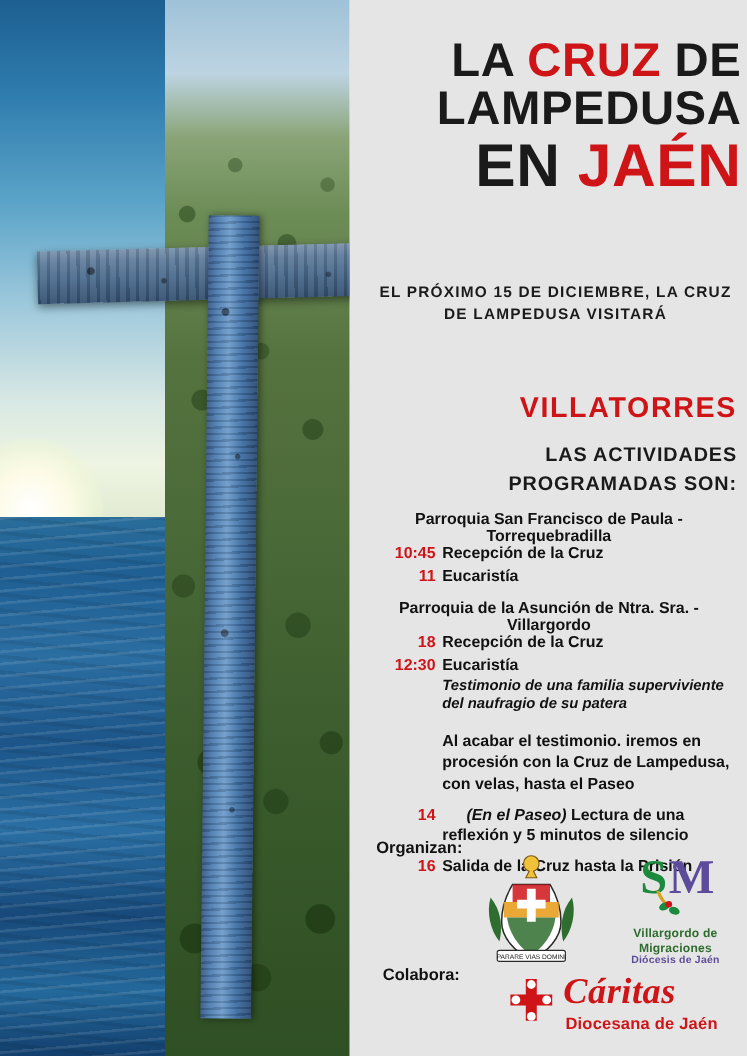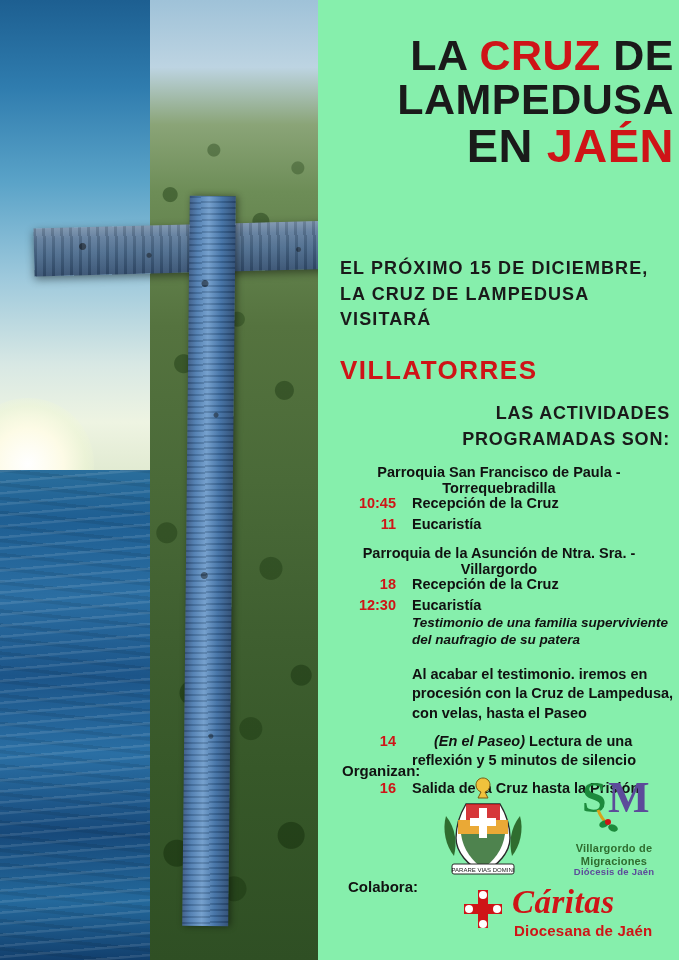--- a/index.html
+++ b/index.html
@@ -157,61 +157,61 @@
       radial-gradient(circle at 76% 58%, rgba(0,0,0,0.4) 0 2px, rgba(0,0,0,0) 3px);
   }
 
   
   .content {
     position: absolute;
     left: 318px;
     top: 0;
     width: 361px;
     height: 960px;
-    background: #86efac;
+    background: #e5e5e5;
   }
 
   .title-block {
     position: absolute;
     left: -44px;
     top: 34px;
     width: 400px;
     text-align: right;
     padding-right: 22px;
     line-height: 1.02;
   }
   .title-line {
     font-size: 43px;
     font-weight: bold;
     letter-spacing: 0.5px;
     color: #1a1a1a;
     white-space: nowrap;
   }
   .title-line .red { color: #cf1417; }
   .title-line.l2 { font-size: 43px; }
-  .title-line.l3 { font-size: 47px; }
+  .title-line.l3 { font-size: 55px; }
 
   .announce {
     position: absolute;
     left: 22px;
     top: 256px;
     width: 330px;
-    text-align: left;
-    font-size: 18px;
+    text-align: center;
+    font-size: 14px;
     font-weight: bold;
     letter-spacing: 1.1px;
     line-height: 1.42;
     color: #1a1a1a;
   }
   .town {
     position: absolute;
     left: 22px;
     top: 355px;
     width: 330px;
-    text-align: left;
+    text-align: right;
     font-size: 26px;
     font-weight: bold;
     letter-spacing: 1.5px;
     color: #cf1417;
   }
   .activities {
     position: absolute;
     left: 22px;
     top: 400px;
     width: 330px;
@@ -245,21 +245,21 @@
 
   .row {
     display: flex;
     align-items: flex-start;
     margin-bottom: 1px;
   }
   .row .time {
     width: 58px;
     flex: 0 0 58px;
     text-align: right;
-    padding-right: 16px;
+    padding-right: 6px;
     font-size: 14.5px;
     font-weight: bold;
     color: #cf1417;
     line-height: 1.35;
   }
   .row .desc {
     flex: 1;
     font-size: 14.5px;
     font-weight: bold;
     color: #111;

